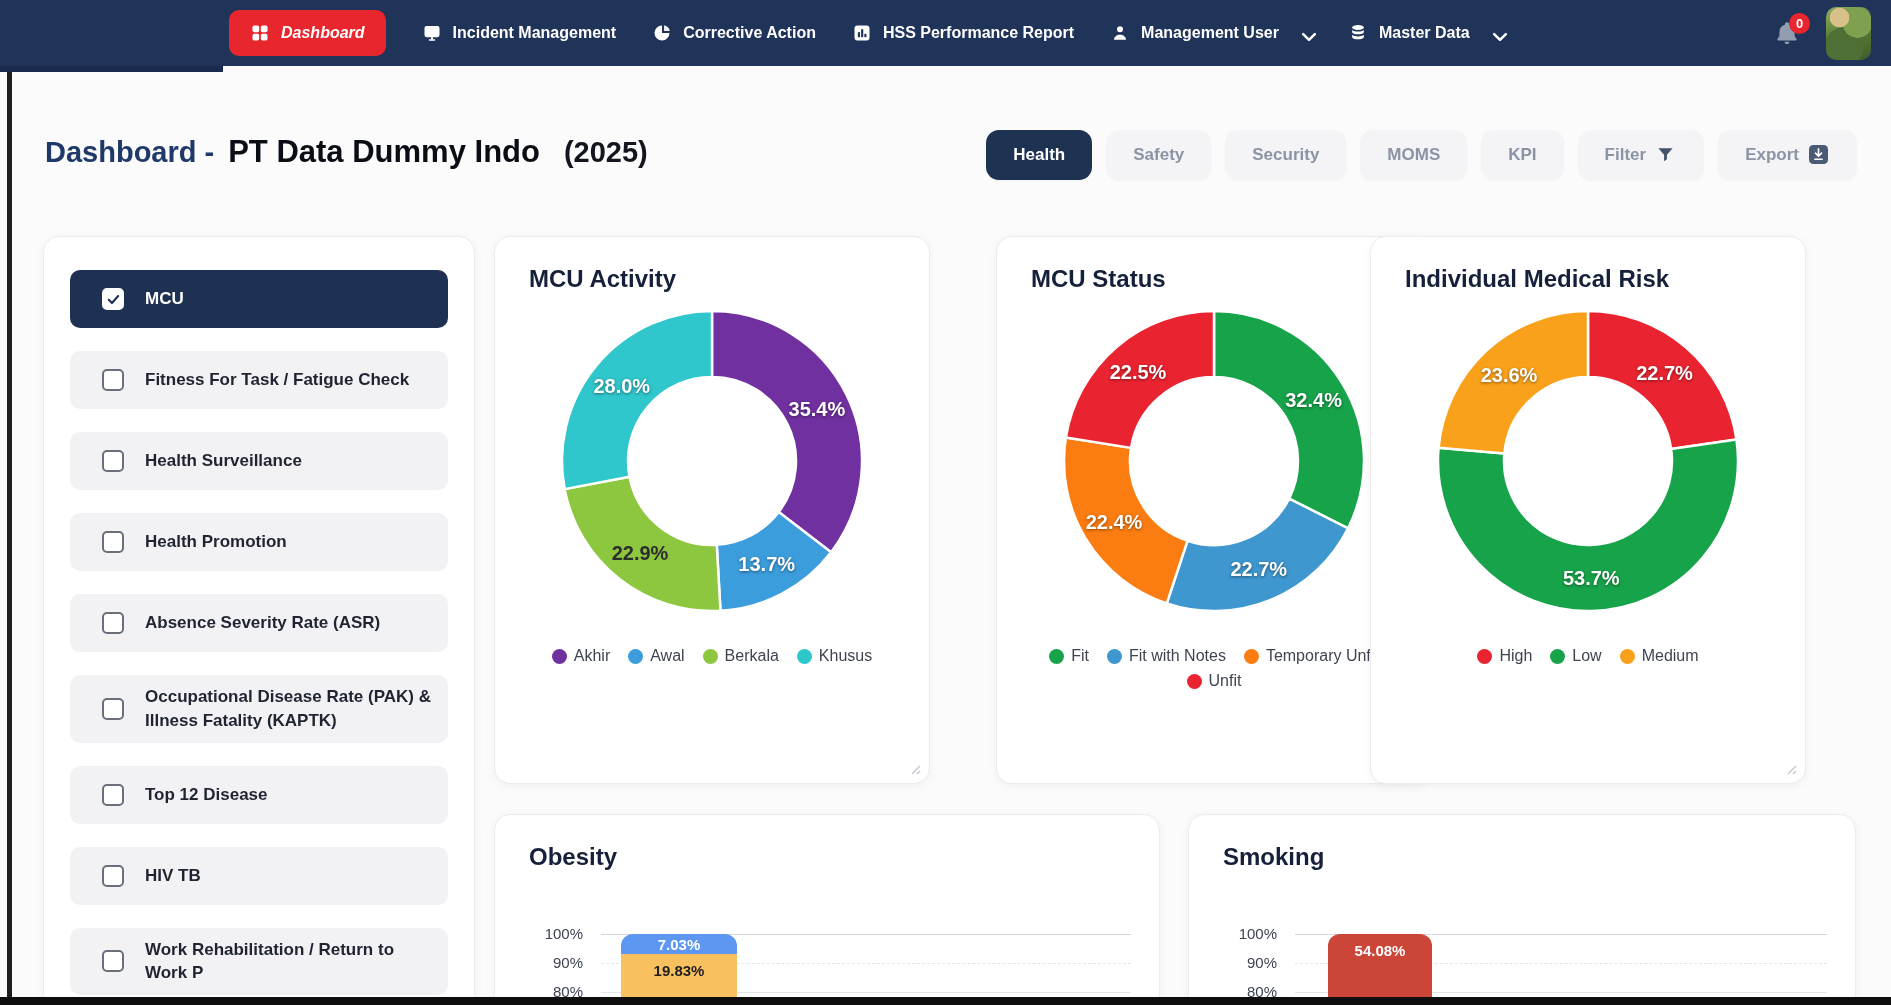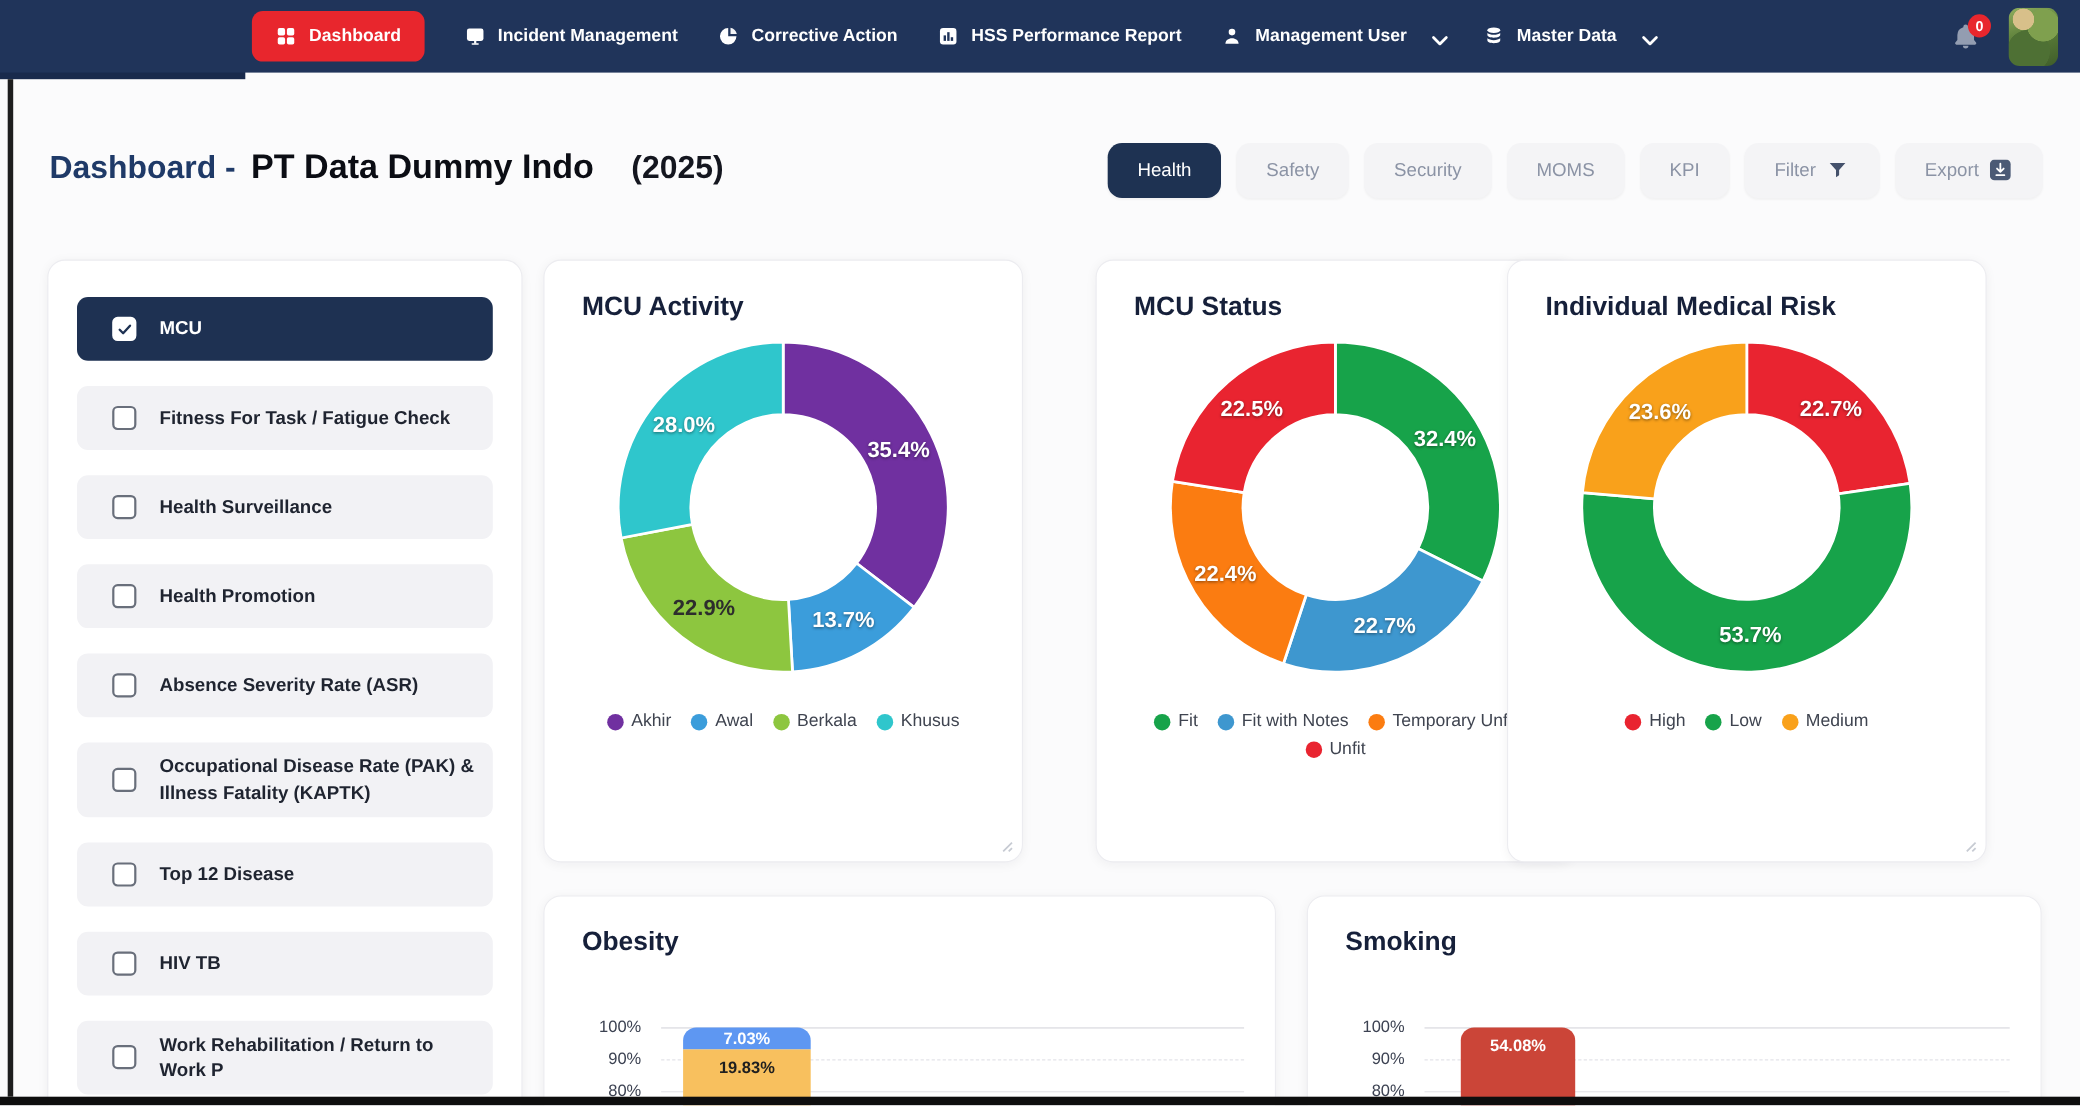--- a/index.html
+++ b/index.html
@@ -4,21 +4,21 @@
 <style>
   html,body{margin:0;padding:0;background:#e9e9ec;}
   *{box-sizing:border-box;font-family:"Liberation Sans", sans-serif;}
   .app{position:relative;width:1891px;height:1005px;background:#fbfbfc;overflow:hidden;}
 
   
   .topbar{position:absolute;top:0;left:0;width:100%;height:66px;background:#20345a;display:flex;align-items:center;z-index:30;}
   .brand{position:absolute;left:0;top:0;width:223px;height:72px;background:#192a4c;}
   .nav-items{display:flex;align-items:center;gap:36px;margin-left:229px;position:relative;}
   .nav-item{display:flex;align-items:center;gap:11px;color:#fff;font-size:16px;font-weight:600;cursor:pointer;white-space:nowrap;}
-  .nav-item.active{background:#e8262d;border-radius:10px;padding:13px 21px;}
+  .nav-item.active{background:#e8262d;border-radius:10px;padding:13px 21px;font-style:italic;}
   .nav-item svg{width:20px;height:20px;flex:none;}
   .nav-item .chev{width:13px;height:13px;margin-left:9px;}
   .nav-right{margin-left:auto;display:flex;align-items:center;gap:26px;padding-right:20px;position:relative;}
   .bell-wrap{position:relative;cursor:pointer;}
   .bell-wrap svg{width:26px;height:26px;display:block;}
   .badge{position:absolute;top:-7px;right:-10px;min-width:21px;height:21px;border-radius:11px;background:#e8262d;color:#fff;font-size:13px;font-weight:700;display:flex;align-items:center;justify-content:center;padding:0 5px;}
   .avatar{width:45px;height:53px;border-radius:10px;cursor:pointer;
     background:
       radial-gradient(circle at 30% 20%, #d8c08a 0 18%, transparent 19%),
       radial-gradient(circle at 70% 30%, #7fa04e 0 30%, transparent 31%),
@@ -26,23 +26,23 @@
       linear-gradient(160deg,#8fae5f 0%,#5d7f3a 45%,#3f5d2a 100%);}
 
   
   .left-edge{position:absolute;left:7px;top:72px;width:5px;height:calc(100% - 80px);background:#1e1e1e;z-index:40;}
   .bottom-edge{position:absolute;left:0;bottom:0;width:100%;height:8px;background:#0e0e0e;z-index:60;}
 
   
   .page-title{position:absolute;left:45px;top:134px;display:flex;align-items:baseline;gap:14px;}
   .t-prefix{font-size:29px;font-weight:800;color:#1f3a68;}
   .t-company{font-size:31px;font-weight:800;color:#0b0d14;}
-  .t-year{font-size:29px;font-weight:800;color:#14161f;margin-left:20px;}
+  .t-year{font-size:29px;font-weight:800;color:#14161f;margin-left:10px;}
   .tabs{position:absolute;top:130px;right:34px;display:flex;align-items:center;gap:14px;}
-  .tab{height:50px;padding:0 27px;border-radius:13px;background:#f4f4f6;color:#8b93a5;font-size:17px;font-weight:400;display:flex;align-items:center;gap:10px;cursor:pointer;box-shadow:0 1px 2px rgba(0,0,0,.04);}
+  .tab{height:50px;padding:0 27px;border-radius:13px;background:#f4f4f6;color:#8b93a5;font-size:17px;font-weight:700;display:flex;align-items:center;gap:10px;cursor:pointer;box-shadow:0 1px 2px rgba(0,0,0,.04);}
   .tab.active{background:#1e3252;color:#fff;}
   .tab svg{width:19px;height:19px;}
 
   
   .card{position:absolute;background:#fff;border:1px solid #ececf0;border-radius:16px;box-shadow:0 2px 10px rgba(20,24,40,.05);}
   .card h2{margin:28px 0 0 34px;font-size:24px;font-weight:800;color:#16203a;}
   .resize-handle{position:absolute;right:7px;bottom:7px;width:15px;height:15px;cursor:nwse-resize;}
 
   
   .filter-card{left:43px;top:236px;width:432px;height:920px;padding:33px 26px;}

